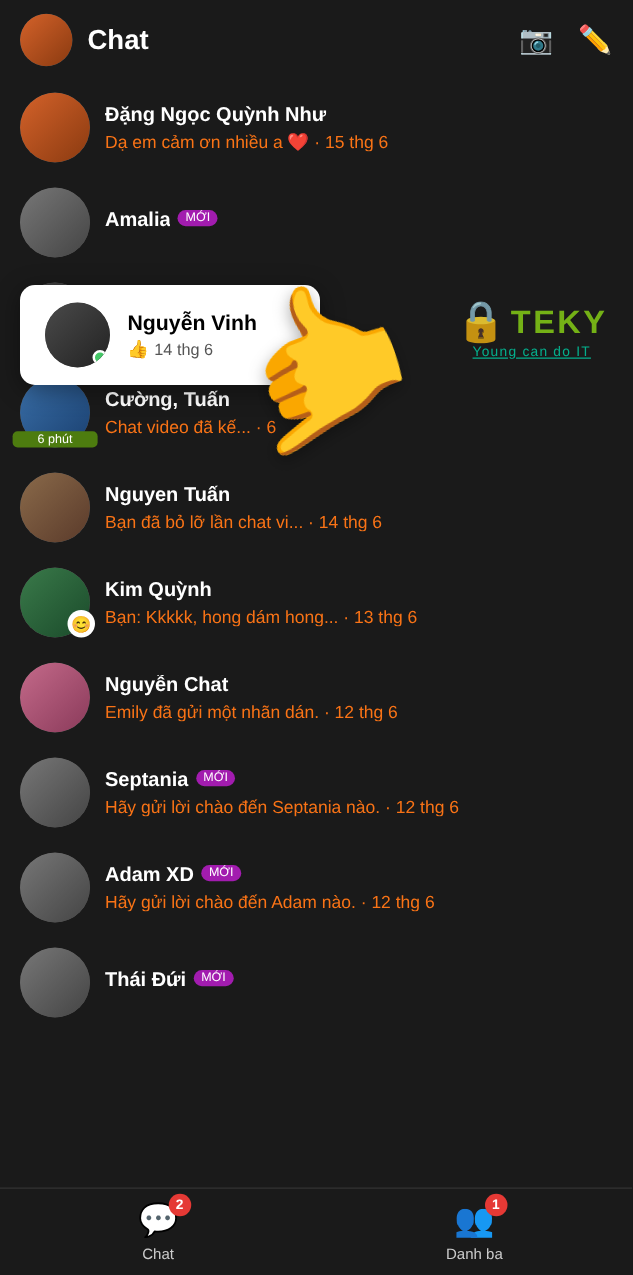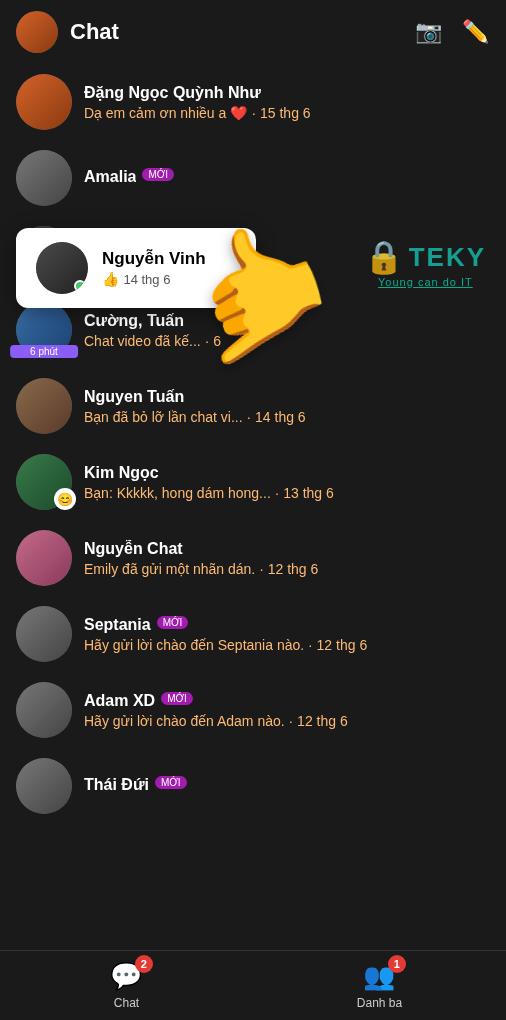--- a/index.html
+++ b/index.html
@@ -89,21 +89,21 @@
       height: 14px;
       background: #44c767;
       border-radius: 50%;
       border: 2px solid #1a1a1a;
     }
     .time-badge {
       position: absolute;
       bottom: 0;
       left: 50%;
       transform: translateX(-50%);
-      background: #8b5cf6;
+      background: #4d7c0f;
       color: #fff;
       font-size: 10px;
       padding: 1px 20px;
       border-radius: 4px;
       white-space: nowrap;
     }
     .reaction-badge {
       position: absolute;
       bottom: 0;
       right: -4px;
@@ -138,21 +138,21 @@
       background: #a21caf;
       color: #fff;
       font-size: 10px;
       padding: 1px 6px;
       border-radius: 10px;
       font-weight: 400;
       white-space: nowrap;
     }
     .chat-msg {
       font-size: 14px;
-      color: #fdba74;
+      color: #f97316;
       white-space: nowrap;
       overflow: hidden;
       text-overflow: ellipsis;
     }
 
     
     .popup-card {
       position: absolute;
       top: 228px;
       left: 16px;
@@ -233,21 +233,21 @@
       opacity: 0.85;
     }
     .teky-logo {
       display: flex;
       align-items: center;
       gap: 4px;
     }
     .teky-text {
       font-size: 26px;
       font-weight: 900;
-      color: #14b8a6;
+      color: #84cc16;
       letter-spacing: 2px;
     }
     .teky-sub {
       font-size: 11px;
       color: #00c8a0;
       letter-spacing: 1px;
       text-decoration: underline;
     }
 
     
@@ -393,21 +393,21 @@
     <div class="chat-item">
       <div class="avatar-wrap">
         <div class="avatar">
           <div class="avatar-inner av-green"></div>
         </div>
         <div class="online-dot"></div>
         <div class="reaction-badge">😊</div>
       </div>
       <div class="chat-info">
         <div class="chat-name-row">
-          <span class="chat-name">Kim Ngọc</span>
+          <span class="chat-name">Kim Quỳnh</span>
         </div>
         <div class="chat-msg">Bạn: Kkkkk, hong dám hong... · 13 thg 6</div>
       </div>
     </div>
     <div class="chat-item">
       <div class="avatar-wrap">
         <div class="avatar">
           <div class="avatar-inner av-pink"></div>
         </div>
       </div>

